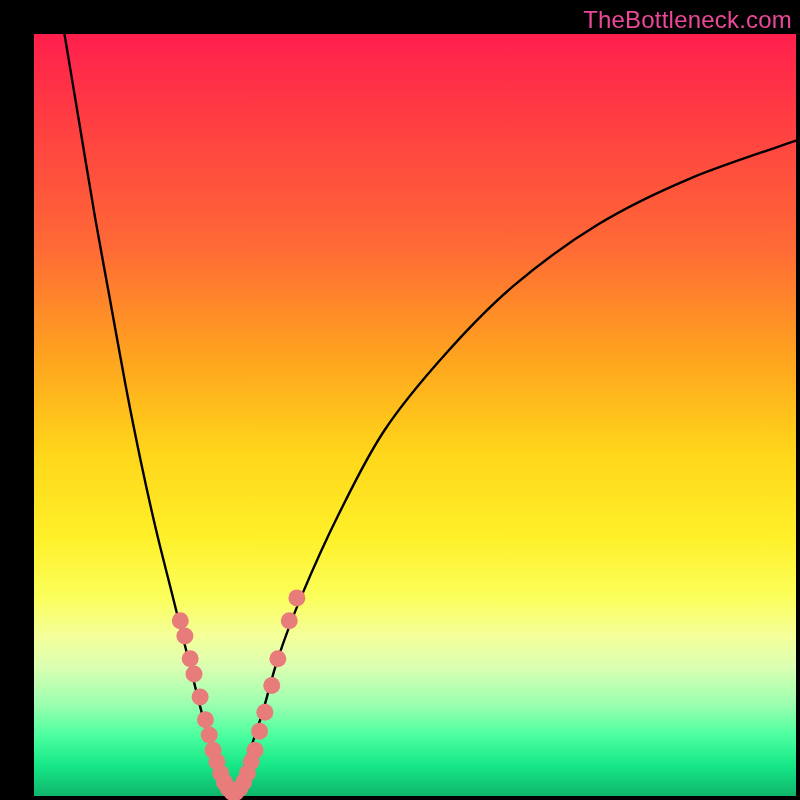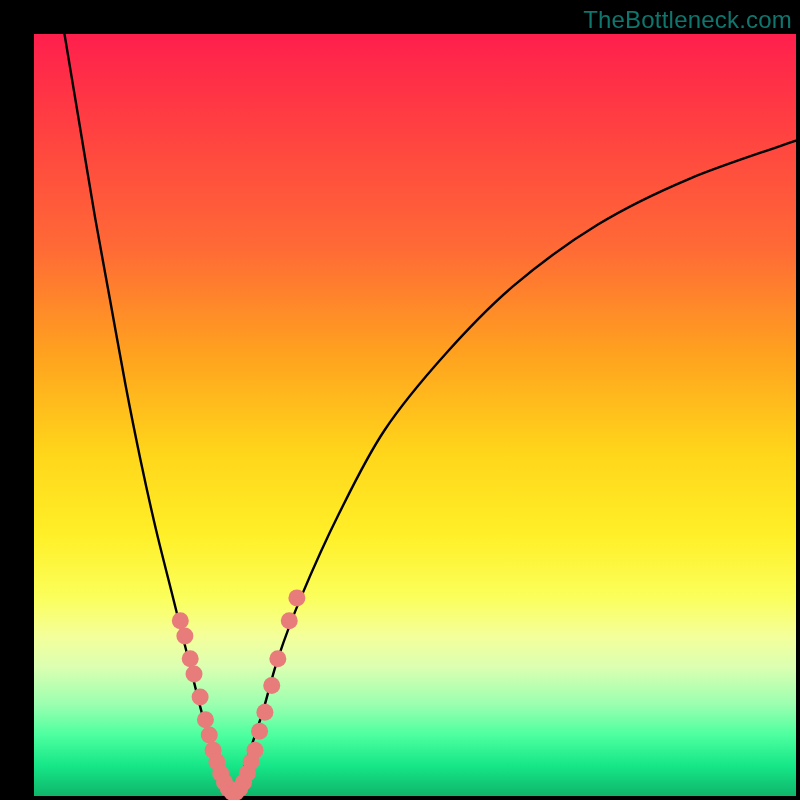--- a/index.html
+++ b/index.html
@@ -39,21 +39,21 @@
       #9bffb0 88%,
       #4dffa0 92%,
       #16e787 96%,
       #0fb56a 100%
     );
   }
   .watermark {
     position: absolute;
     top: 6px;
     right: 8px;
-    color: #0f766e;
+    color: #ec4899;
     font-size: 24px;
     font-weight: 500;
     letter-spacing: 0.2px;
     pointer-events: none;
   }
   svg.curve {
     position: absolute;
     left: 34px;
     top: 34px;
     width: 762px;

